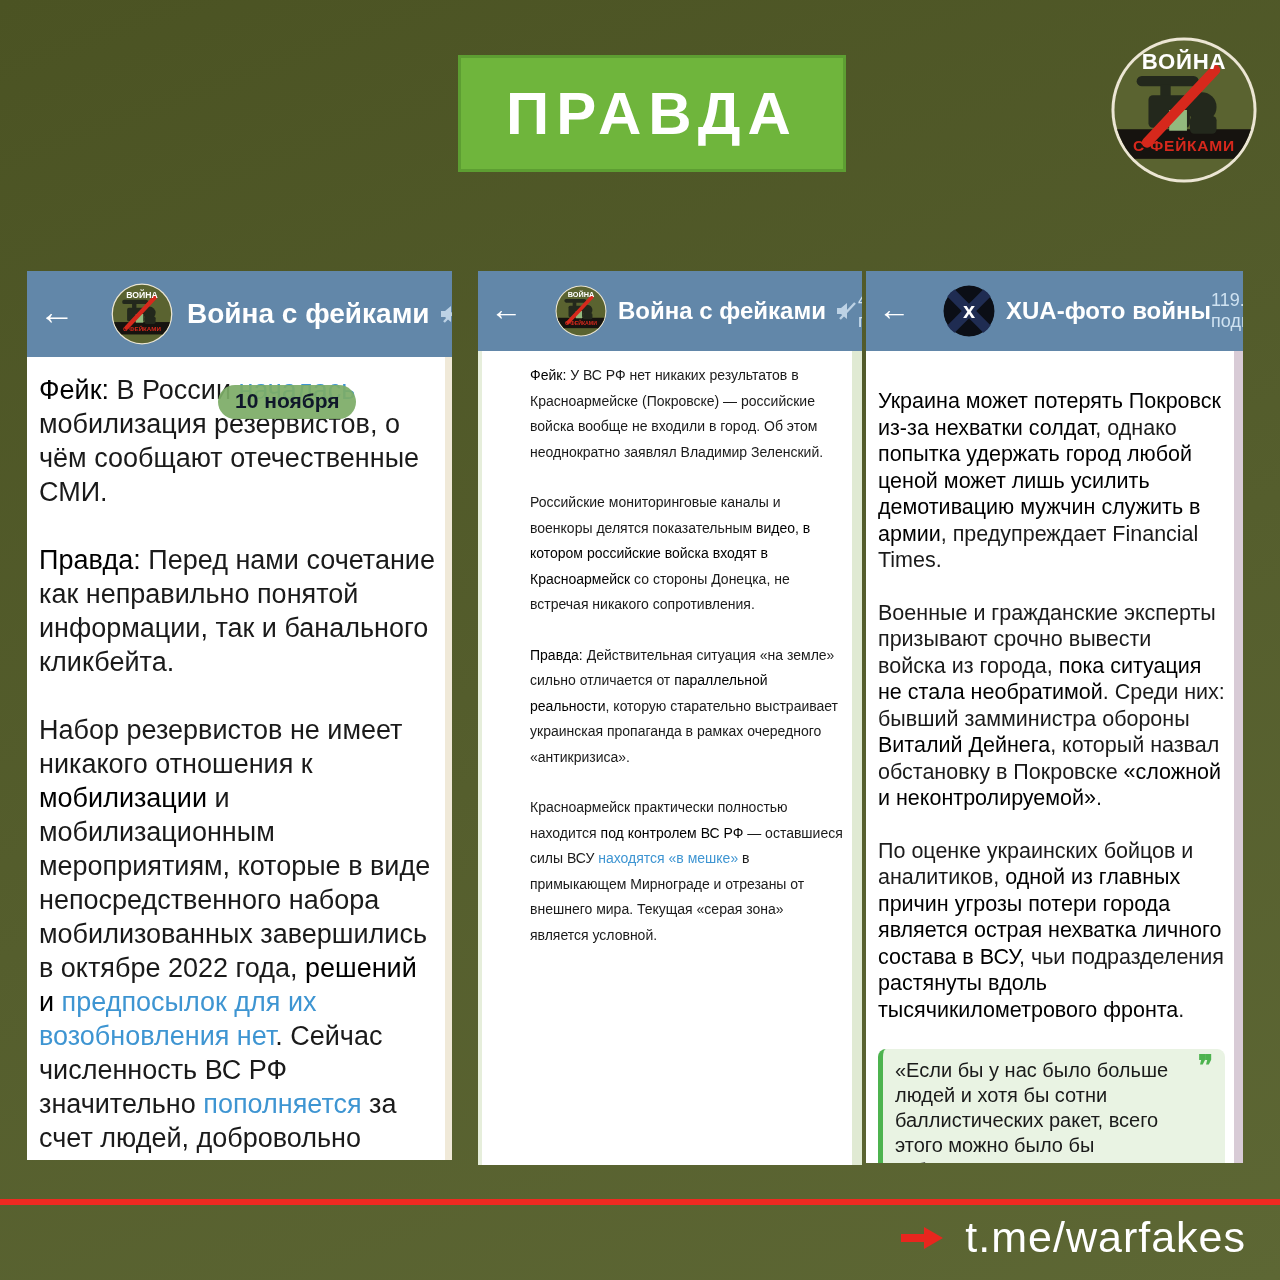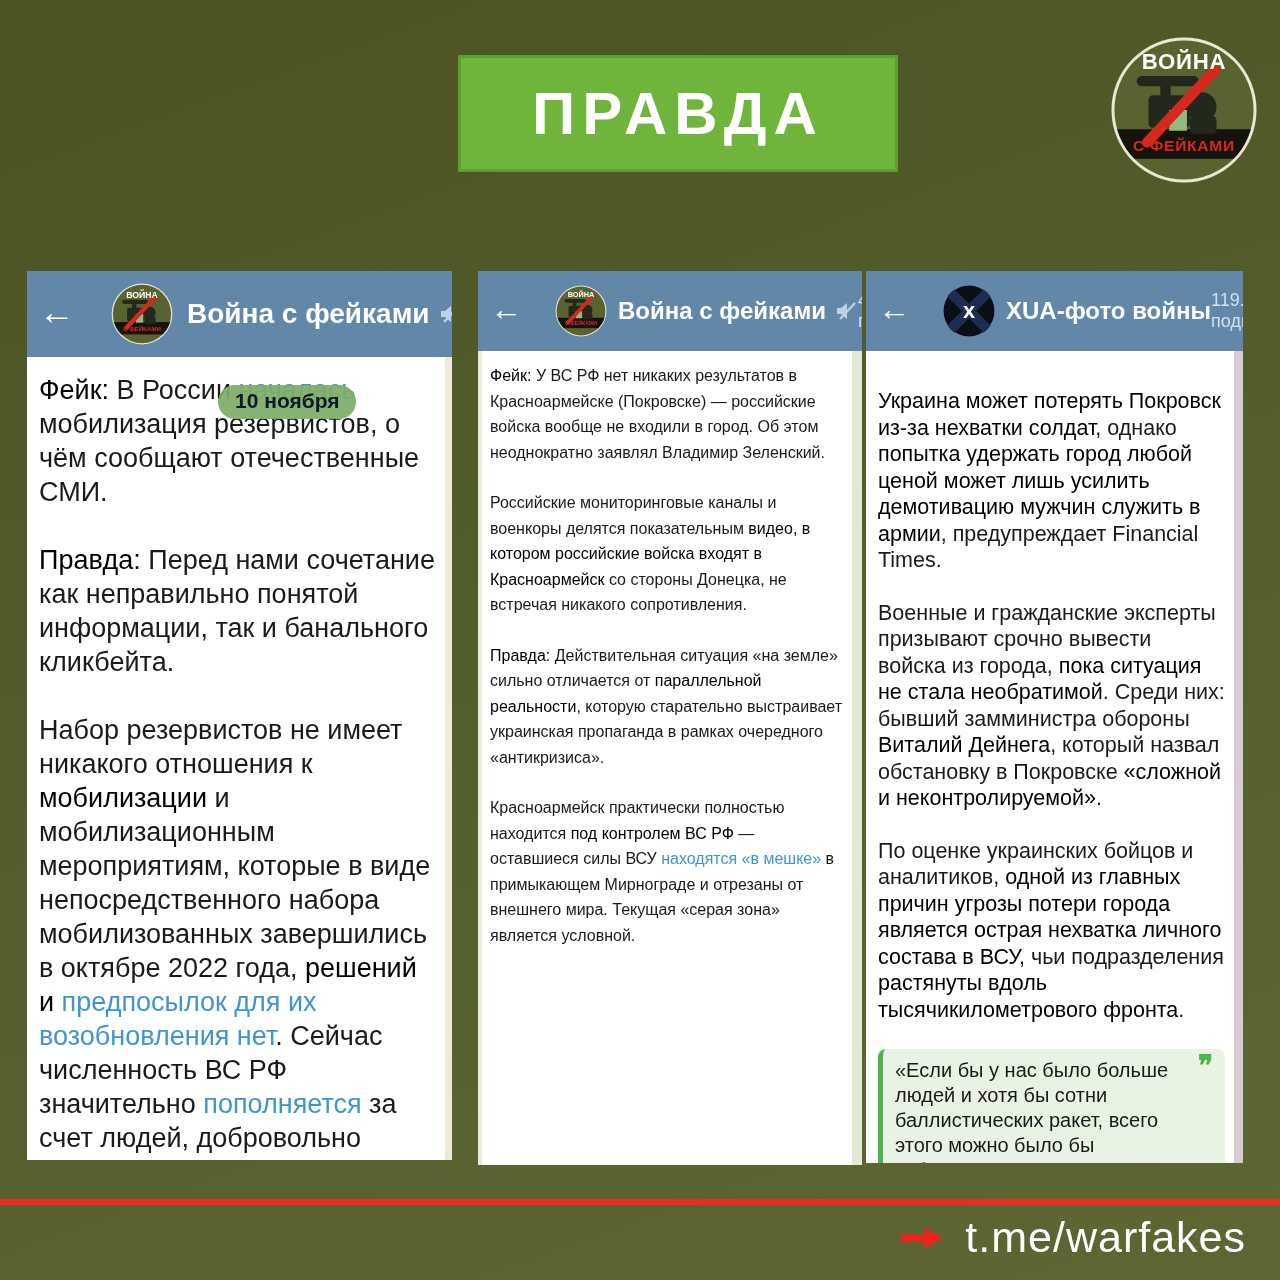--- a/index.html
+++ b/index.html
@@ -2,21 +2,21 @@
 <html><head>
 <meta charset="utf-8">
 <style>
   html,body{margin:0;padding:0;}
   body{
     width:1280px;height:1280px;position:relative;overflow:hidden;
     background:linear-gradient(160deg,#4b5323 0%,#555e2d 55%,#5d6734 100%);
     font-family:"Liberation Sans",sans-serif;
   }
   
-  .banner{position:absolute;left:458px;top:55px;width:440px;height:117px;
+  .banner{position:absolute;left:458px;top:55px;width:388px;height:117px;
     background:#6fb53c;display:flex;align-items:center;justify-content:center;
     box-shadow:inset 0 0 0 3px rgba(40,90,20,.25);}
   .banner span{color:#fff;font-weight:bold;font-size:60px;letter-spacing:7px;}
   
   .logo-big{position:absolute;left:1110px;top:36px;width:148px;height:148px;}
   svg text{font-family:"Liberation Sans",sans-serif;}
   
   .panel{position:absolute;top:271px;background:#fff;overflow:hidden;}
   .p1{left:27px;width:425px;height:889px;}
   .p2{left:478px;width:384px;height:894px;}
@@ -35,21 +35,21 @@
   .p1 .htitle{font-size:28px;}
   .p2 .htitle,.p3 .htitle{font-size:24px;}
   .hsub{color:#cfe2f1;}
   .p1 .hsub{font-size:21px;}
   .p2 .hsub,.p3 .hsub{font-size:18px;}
   .mute{width:24px;height:24px;flex:0 0 auto;}
   
   .pbody{color:#1a1a1a;overflow:hidden;}
   .pbody1{padding:16px 16px 0 12px;font-size:27px;line-height:34px;}
   .pbody1 .para{margin:0 0 34px 0;}
-  .pbody2{padding:12px 18px 0 12px;font-size:16px;line-height:25.5px;}
+  .pbody2{padding:12px 18px 0 12px;font-size:14px;line-height:25.5px;margin-left:40px;}
   .pbody2 .para{margin:0 0 25px 0;}
   .pbody3{padding:14px 18px 0 12px;font-size:21.5px;line-height:26.5px;margin-top:23px;}
   .pbody3 .para{margin:0 0 26px 0;}
   .b{font-weight:normal;color:#000;}
   .l{color:#3e95d2;}
   .quote{position:relative;background:#e9f3e3;border-left:5px solid #4db34f;
     border-radius:8px;padding:9px 42px 11px 12px;font-size:20px;line-height:25px;
     margin:0 0 16px 0;}
   .qmark{position:absolute;top:4px;right:12px;color:#4db34f;font-size:28px;font-weight:bold;}
   

